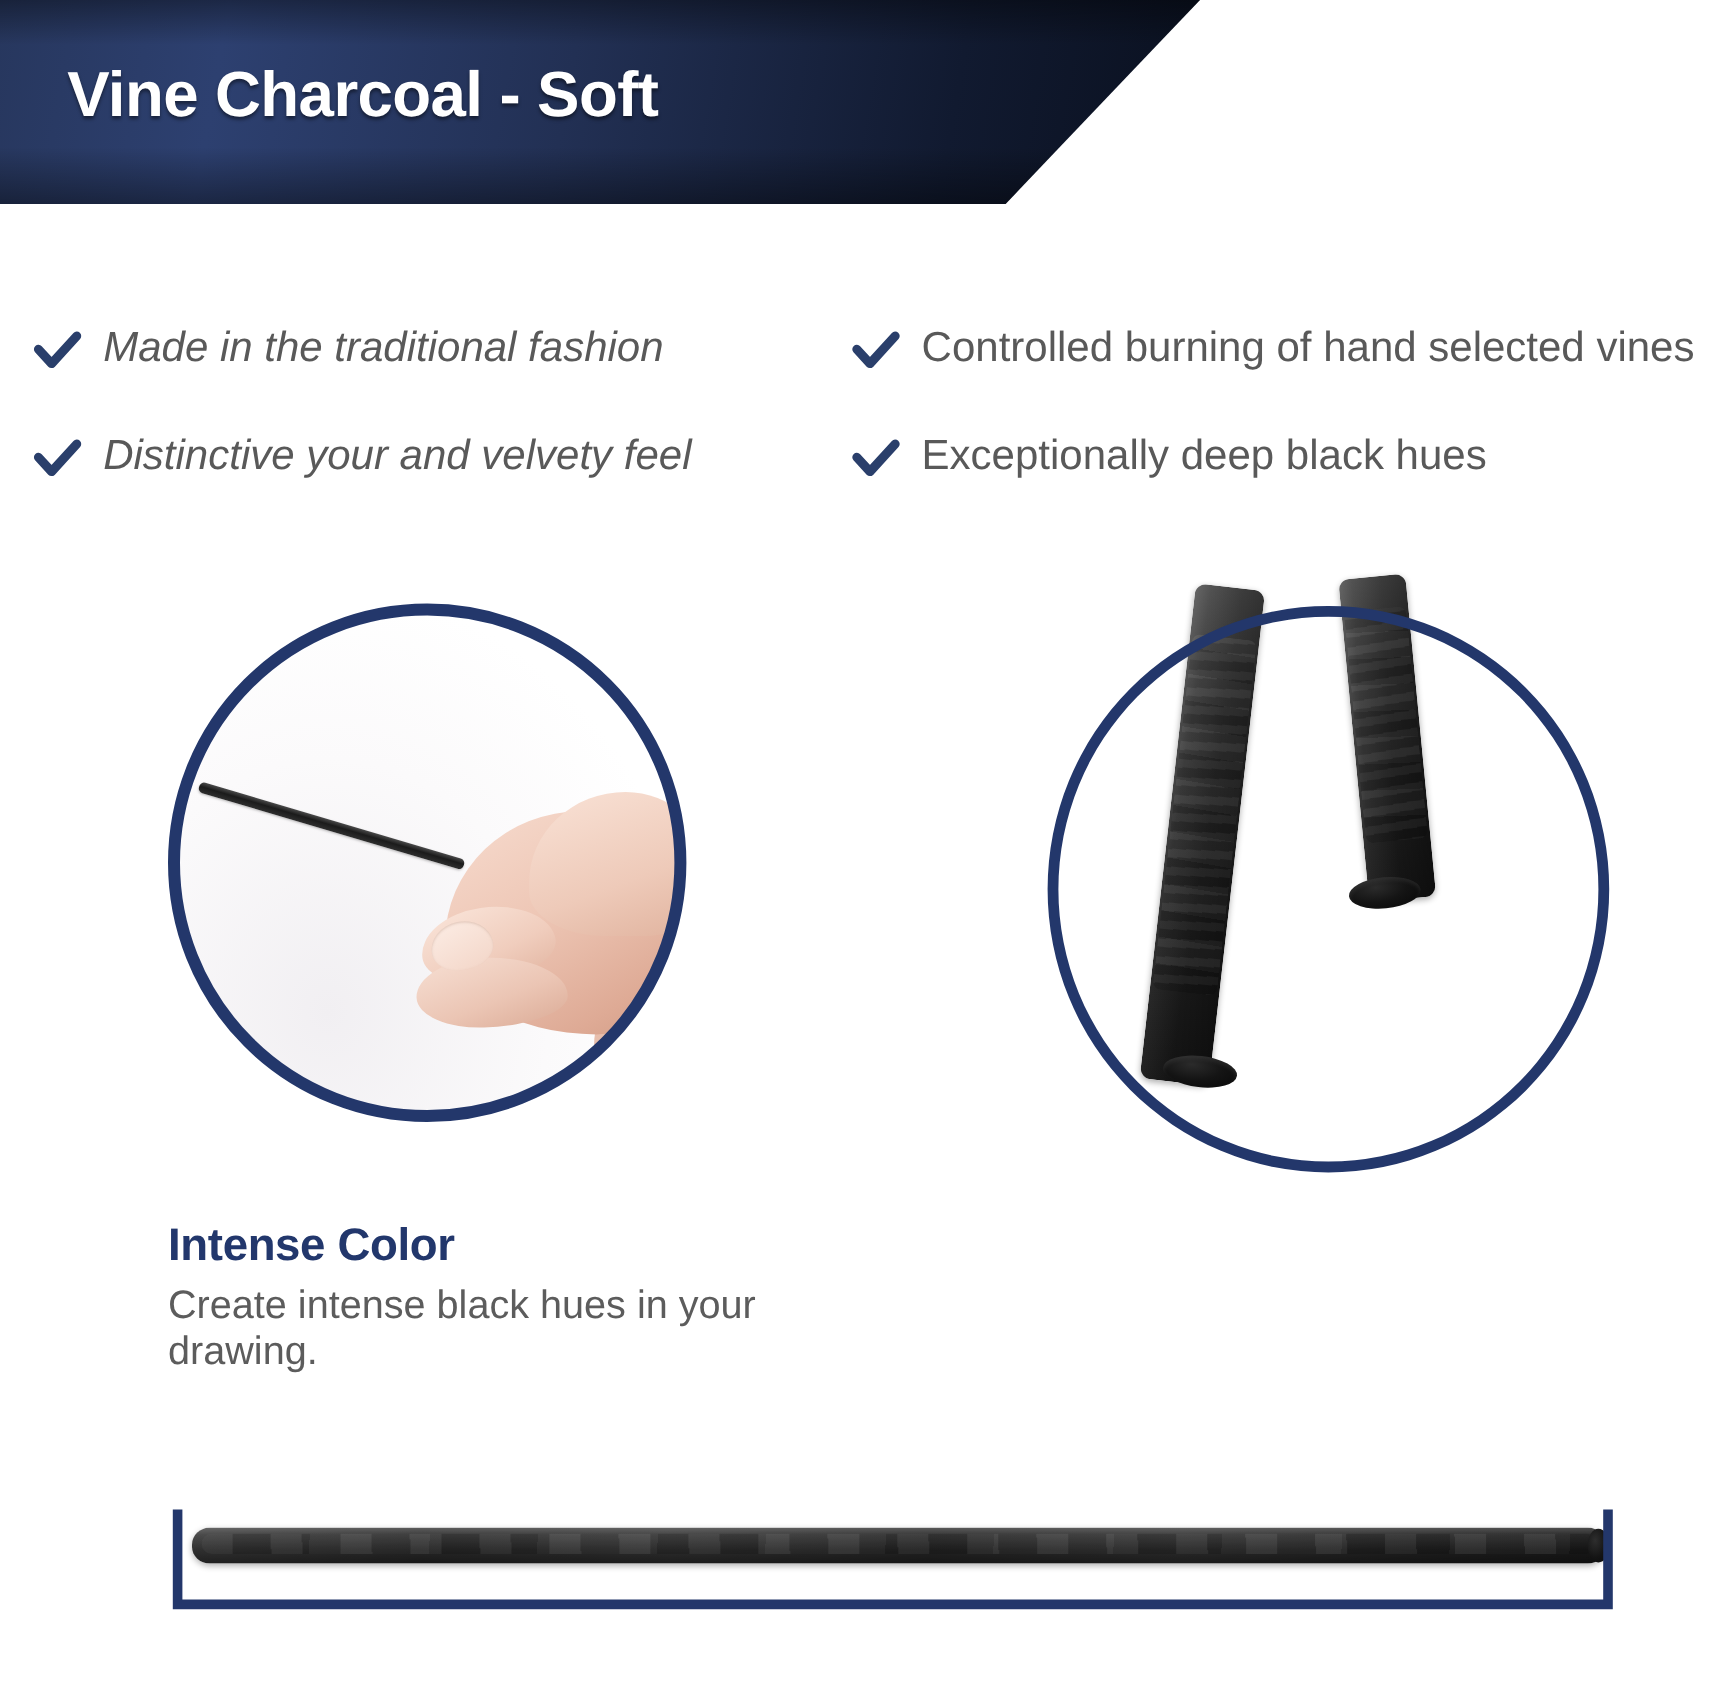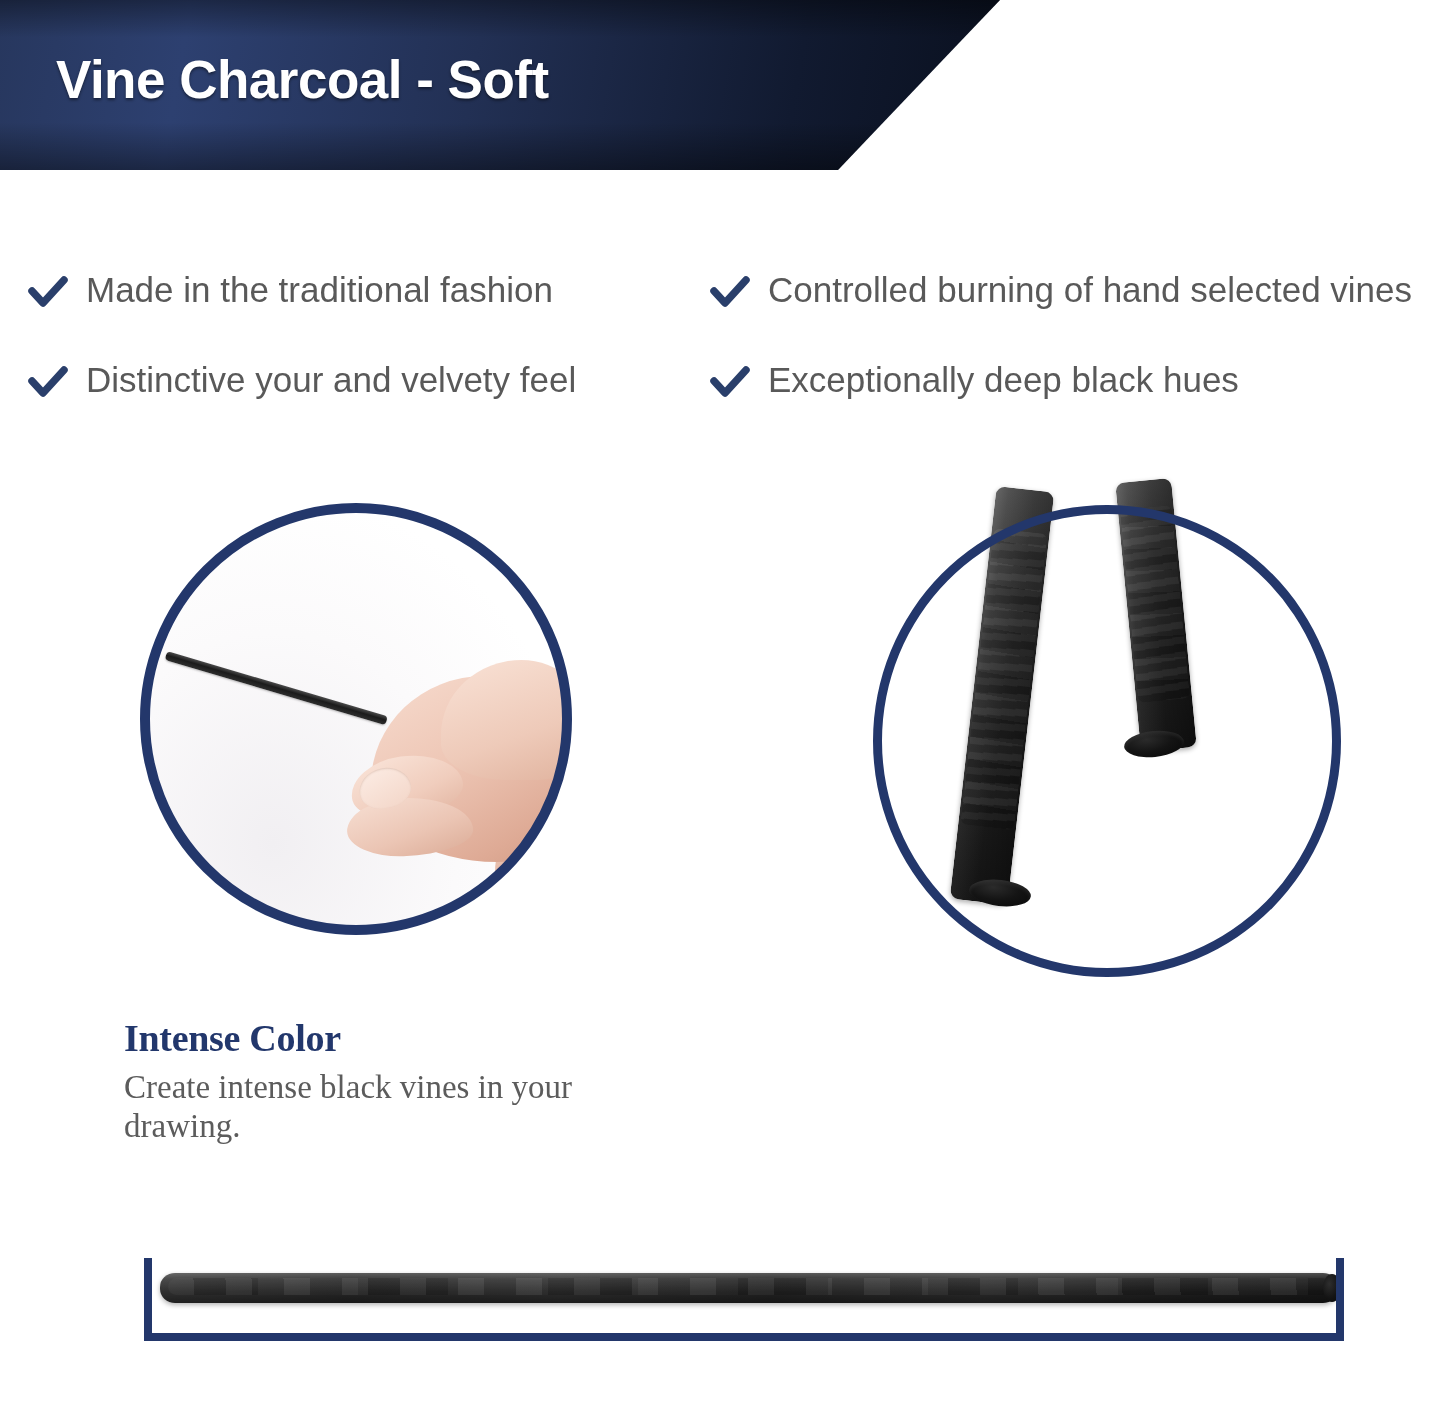--- a/index.html
+++ b/index.html
@@ -36,21 +36,21 @@
     letter-spacing:-0.5px;line-height:1;
     white-space:nowrap;
     text-shadow:0 2px 3px rgba(0,0,0,0.45);
   }
 
   
   .features{
     position:absolute;left:0;top:268px;width:1445px;
   }
   .feat-col{position:absolute;}
-  .feat-col.left{left:28px;top:0;width:660px;}
+  .feat-col.left{left:28px;top:0;width:660px;font-style:italic;}
   .feat-col.right{left:710px;top:0;width:735px;}
   .feat-item{
     position:relative;display:flex;align-items:flex-start;
     margin-bottom:46px;
   }
   .feat-check{
     flex:0 0 auto;width:40px;height:38px;margin-right:18px;margin-top:6px;
   }
   .feat-check svg{display:block;width:40px;height:38px;}
   .feat-text{
@@ -163,21 +163,21 @@
   .stick-end{
     position:absolute;border-radius:50%;
     background:radial-gradient(ellipse at 38% 30%, #2b2b2b 0%, #141414 48%, #070707 100%);
     box-shadow:inset 0 2px 4px rgba(255,255,255,0.10);
   }
   .end-a{left:96px;top:430px;width:62px;height:26px;transform:rotate(6.5deg);}
   .end-b{left:251px;top:281px;width:60px;height:26px;transform:rotate(-5.5deg);}
 
   
   .caption{position:absolute;}
-  .caption.left{left:124px;top:1018px;width:560px;font-family:Liberation Serif, serif;}
+  .caption.left{left:140px;top:1018px;width:560px;}
   .caption.right{left:768px;top:1018px;width:640px;}
   .cap-title{
     font-size:38px;font-weight:bold;color:#22376c;
     letter-spacing:-0.3px;line-height:1.1;margin:0 0 8px 0;
     white-space:nowrap;
   }
   .cap-desc{
     font-size:33px;color:#5c5c5c;line-height:1.18;margin:0;
     font-weight:normal;
   }
@@ -294,21 +294,21 @@
     <div class="sticks-layer">
       <div class="big-stick stick-a"></div>
       <div class="stick-end end-a"></div>
       <div class="big-stick stick-b"></div>
       <div class="stick-end end-b"></div>
     </div>
   </div>
 
   <div class="caption left">
     <p class="cap-title">Intense Color</p>
-    <p class="cap-desc">Create intense black vines in your drawing.</p>
+    <p class="cap-desc">Create intense black hues in your drawing.</p>
   </div>
 
 
   <div class="measure">
 
     <div class="mstick">
       <div class="mstick-body"></div>
       <div class="mstick-cap"></div>
     </div>
 

